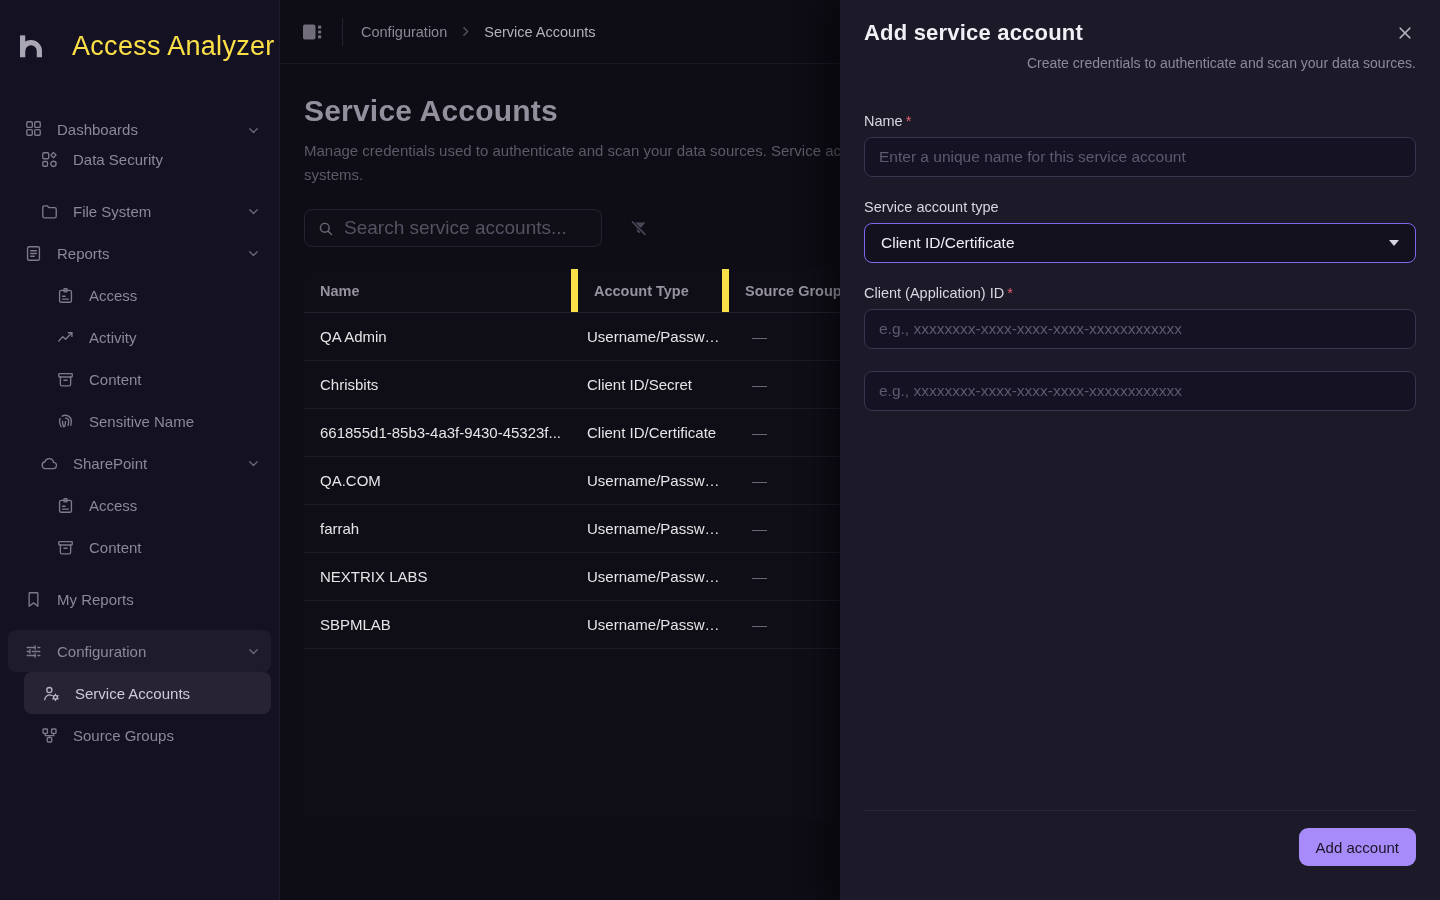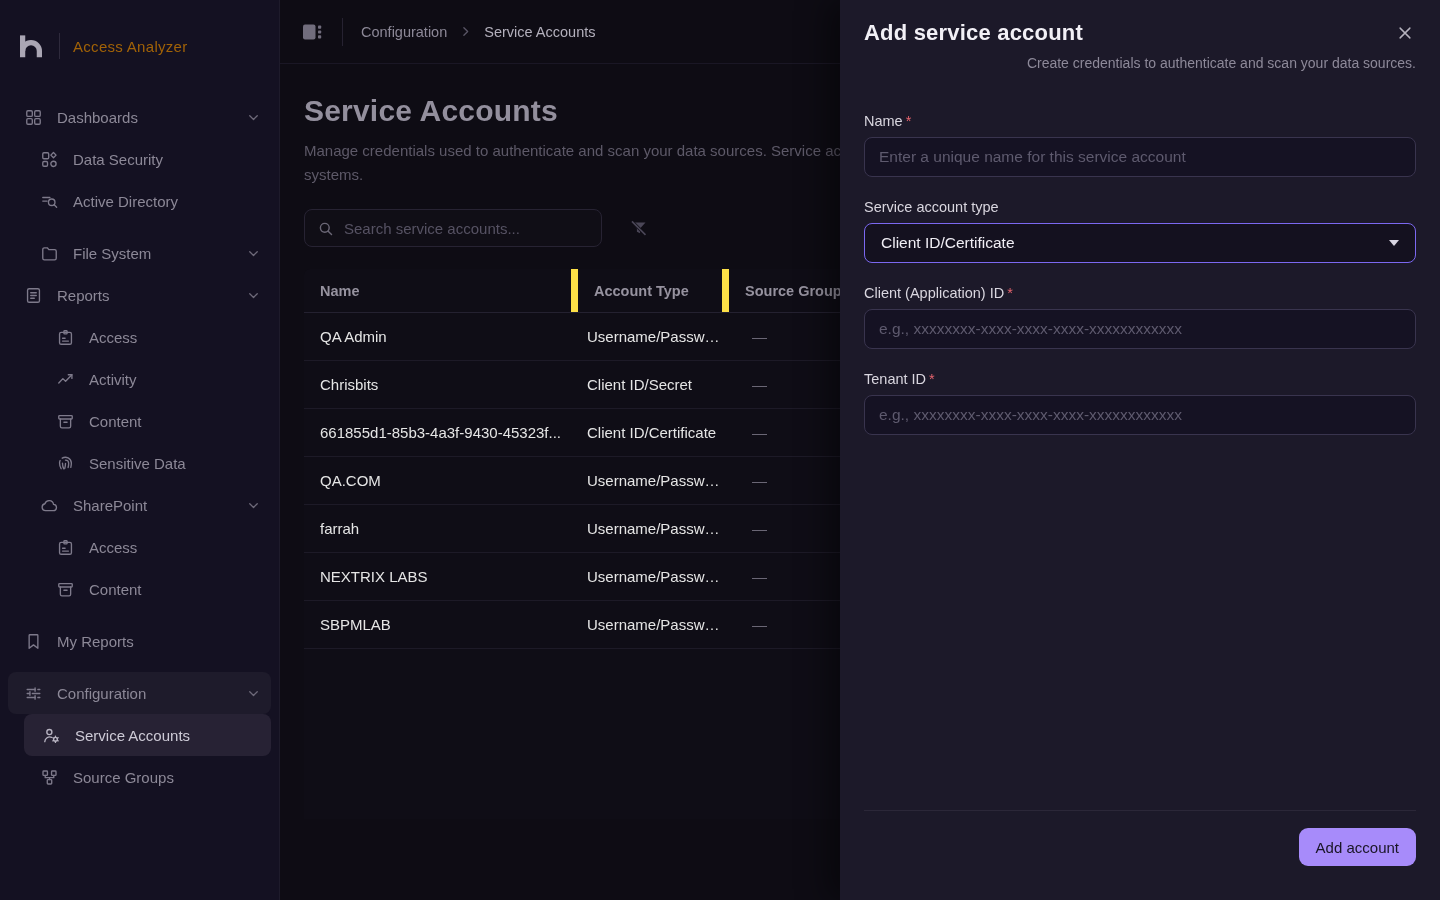--- a/index.html
+++ b/index.html
@@ -14,21 +14,21 @@
     background:#0e0c14;color:#9e9aa7;position:relative;
   }
   svg{display:block;}
 
   
   .sidebar{position:absolute;left:0;top:0;width:280px;height:900px;
     background:#141122;border-right:1px solid rgba(255,255,255,.045);z-index:2;}
   .logo-row{display:flex;align-items:center;gap:13px;padding:28px 16px 24px 16px;height:88px;}
   .logo-mark{color:#aaa6b4;}
   .logo-divider{width:1px;height:26px;background:#2e2a3c;}
-  .logo-text{font-size:15px;color:#a16207;letter-spacing:.3px;white-space:nowrap;}
+  .logo-text{font-size:27px;color:#fde047;letter-spacing:.3px;white-space:nowrap;}
   .nav{padding:8px 8px 0 8px;}
   .nav-gap{height:10px;}
   .nav-item{display:flex;align-items:center;height:42px;border-radius:8px;
     color:#8c8897;font-size:15px;gap:14px;cursor:pointer;padding-right:10px;}
   .nav-item .nicon{color:#7e7a8b;flex:0 0 auto;}
   .nav-item.highlighted{background:#1e1b2b;}
   .nav-item.active{background:#272234;color:#cdcad6;margin-left:16px;}
   .nav-item.active .nicon{color:#b8b4c2;}
   .nav-chevron{margin-left:auto;color:#6d6979;}
 
@@ -46,21 +46,21 @@
   
   .main{position:absolute;left:280px;top:64px;width:1160px;height:836px;
     padding:30px 24px 0 24px;background:#0e0c14;z-index:1;}
   .page-title{font-size:30px;font-weight:600;color:#938f9d;letter-spacing:.2px;}
   .page-subtitle{margin-top:11px;font-size:15px;line-height:24px;color:#5d5968;}
   .search-row{margin-top:22px;display:flex;align-items:center;gap:24px;}
   .search-box{width:298px;height:38px;border:1px solid #272333;border-radius:8px;
     display:flex;align-items:center;padding:0 12px;gap:10px;background:rgba(255,255,255,.012);}
   .search-box .sicon{color:#6b6776;}
   .search-box input{flex:1;background:transparent;border:none;outline:none;
-    color:#f97316;font-size:15px;font-family:inherit;}
+    color:#f97316;font-size:19px;font-family:inherit;}
   .search-box input::placeholder{color:#565263;}
   .filter-clear{background:none;border:none;color:#4a4657;cursor:pointer;padding:2px;}
 
   .table{margin-top:22px;height:550px;background:#0f0d16;border-radius:6px 6px 0 0;overflow:hidden;}
   .thead{display:grid;grid-template-columns:267px 151px 1fr;height:44px;align-items:center;
     border-bottom:1px solid #242130;}
   .th{font-size:14.5px;font-weight:700;color:#96929f;padding-left:16px;height:100%;
     display:flex;align-items:center;}
   .th + .th{border-left:7px solid #fde047;}
   .trow{display:grid;grid-template-columns:267px 151px 1fr;height:48px;align-items:center;
@@ -103,21 +103,21 @@
     <span class="logo-mark">
       <svg width="30" height="30" viewBox="0 0 24 24" fill="none" stroke="currentColor" stroke-width="4.2">
         <path d="M5.3 3.5V21"></path>
           <path d="M5.3 16a6.7 6.7 0 0 1 13.4 0V21"></path>
       </svg>
     </span>
     <span class="logo-divider"></span>
     <span class="logo-text">Access Analyzer</span>
   </div>
   <nav class="nav" id="nav">
-      <div class="nav-item" style="padding-left: 16px;">
+      <div class="nav-item" style="padding-left: 16px; align-items: flex-end;">
         <span class="nicon">
           <svg width="19" height="19" viewBox="0 0 24 24" fill="none" stroke="currentColor" stroke-width="1.7" stroke-linecap="round" stroke-linejoin="round">
             <rect x="3.5" y="3.5" width="7" height="7" rx="1.5"></rect>
             <rect x="13.5" y="3.5" width="7" height="7" rx="1.5"></rect>
             <rect x="3.5" y="13.5" width="7" height="7" rx="1.5"></rect>
             <rect x="13.5" y="13.5" width="7" height="7" rx="1.5"></rect>
           </svg>
         </span>
         <span>Dashboards</span>
         <span class="nav-chevron">
@@ -129,30 +129,20 @@
       <div class="nav-item" style="padding-left: 32px;">
         <span class="nicon">
           <svg width="19" height="19" viewBox="0 0 24 24" fill="none" stroke="currentColor" stroke-width="1.7" stroke-linecap="round" stroke-linejoin="round">
             <rect x="3.5" y="3.5" width="7.5" height="7.5" rx="1.5"></rect>
             <rect x="3.5" y="14.5" width="6" height="6" rx="1.5"></rect>
             <path d="M17 3.2l3.3 3.3L17 9.8l-3.3-3.3z"></path>
             <circle cx="17" cy="17.5" r="3.3"></circle>
           </svg>
         </span>
         <span>Data Security</span>
-      </div>
-      <div class="nav-item" style="padding-left: 32px;">
-        <span class="nicon">
-          <svg width="19" height="19" viewBox="0 0 24 24" fill="none" stroke="currentColor" stroke-width="1.7" stroke-linecap="round" stroke-linejoin="round">
-            <path d="M3.5 7h9M3.5 11.5h5.5"></path>
-            <circle cx="14.8" cy="13" r="4.1"></circle>
-            <path d="M17.9 16.1L21 19.2"></path>
-          </svg>
-        </span>
-        <span>Active Directory</span>
       </div>
       <div class="nav-gap"></div>
       <div class="nav-item" style="padding-left: 32px;">
         <span class="nicon">
           <svg width="19" height="19" viewBox="0 0 24 24" fill="none" stroke="currentColor" stroke-width="1.7" stroke-linecap="round" stroke-linejoin="round">
             <path d="M3.5 6.8a2 2 0 0 1 2-2h3.7l2 2.3h7.3a2 2 0 0 1 2 2V18a2 2 0 0 1-2 2h-13a2 2 0 0 1-2-2z"></path>
           </svg>
         </span>
         <span>File System</span>
         <span class="nav-chevron">
@@ -207,21 +197,21 @@
       <div class="nav-item" style="padding-left: 48px;">
         <span class="nicon">
           <svg width="19" height="19" viewBox="0 0 24 24" fill="none" stroke="currentColor" stroke-width="1.7" stroke-linecap="round" stroke-linejoin="round">
             <path d="M7.8 5.3A7.6 7.6 0 0 1 19.4 11.2c0 2-.2 4-.7 5.7"></path>
             <path d="M5.2 8.3a7.6 7.6 0 0 0-.7 3c0 3 .8 5.3 2 7.3"></path>
             <path d="M12 7.8a4 4 0 0 1 4 4c0 1.9-.2 3.7-.7 5.3"></path>
             <path d="M8.2 11.7c0 2.8.5 5.1 1.7 7.1"></path>
             <path d="M12 11.9c0 2.4-.4 4.5-1 6.5"></path>
           </svg>
         </span>
-        <span>Sensitive Data</span>
+        <span>Sensitive Name</span>
       </div>
       <div class="nav-item" style="padding-left: 32px;">
         <span class="nicon">
           <svg width="19" height="19" viewBox="0 0 24 24" fill="none" stroke="currentColor" stroke-width="1.7" stroke-linecap="round" stroke-linejoin="round">
             <path d="M7 18.5h9.4a4 4 0 0 0 .7-8A5.6 5.6 0 0 0 6.2 9.8 4.4 4.4 0 0 0 7 18.5z"></path>
           </svg>
         </span>
         <span>SharePoint</span>
         <span class="nav-chevron">
           <svg width="15" height="15" viewBox="0 0 24 24" fill="none" stroke="currentColor" stroke-width="2.1" stroke-linecap="round" stroke-linejoin="round">
@@ -401,21 +391,21 @@
   <form class="drawer-form" id="drawer-form">
       <div class="field"><div class="flabel"><span>Name</span><span class="req">*</span></div><input class="tinput" type="text" placeholder="Enter a unique name for this service account" style=""></div>
       <div class="field">
         <div class="flabel"><span>Service account type</span></div>
         <div class="select">
           <span class="sel-value">Client ID/Certificate</span>
           <span class="caret"></span>
         </div>
       </div>
       <div class="field"><div class="flabel"><span>Client (Application) ID</span><span class="req">*</span></div><input class="tinput" type="text" placeholder="e.g., xxxxxxxx-xxxx-xxxx-xxxx-xxxxxxxxxxxx" style=""></div>
-      <div class="field"><div class="flabel"><span>Tenant ID</span><span class="req">*</span></div><input class="tinput" type="text" placeholder="e.g., xxxxxxxx-xxxx-xxxx-xxxx-xxxxxxxxxxxx" style=""></div>
+      <div class="field"><input class="tinput" type="text" placeholder="e.g., xxxxxxxx-xxxx-xxxx-xxxx-xxxxxxxxxxxx" style=""></div>
     </form>
   <footer class="drawer-footer">
     <div class="footer-line"></div>
     <div class="footer-actions">
       <button type="button" class="btn-primary">Add account</button>
     </div>
   </footer>
 </aside>
 
 </body></html>

